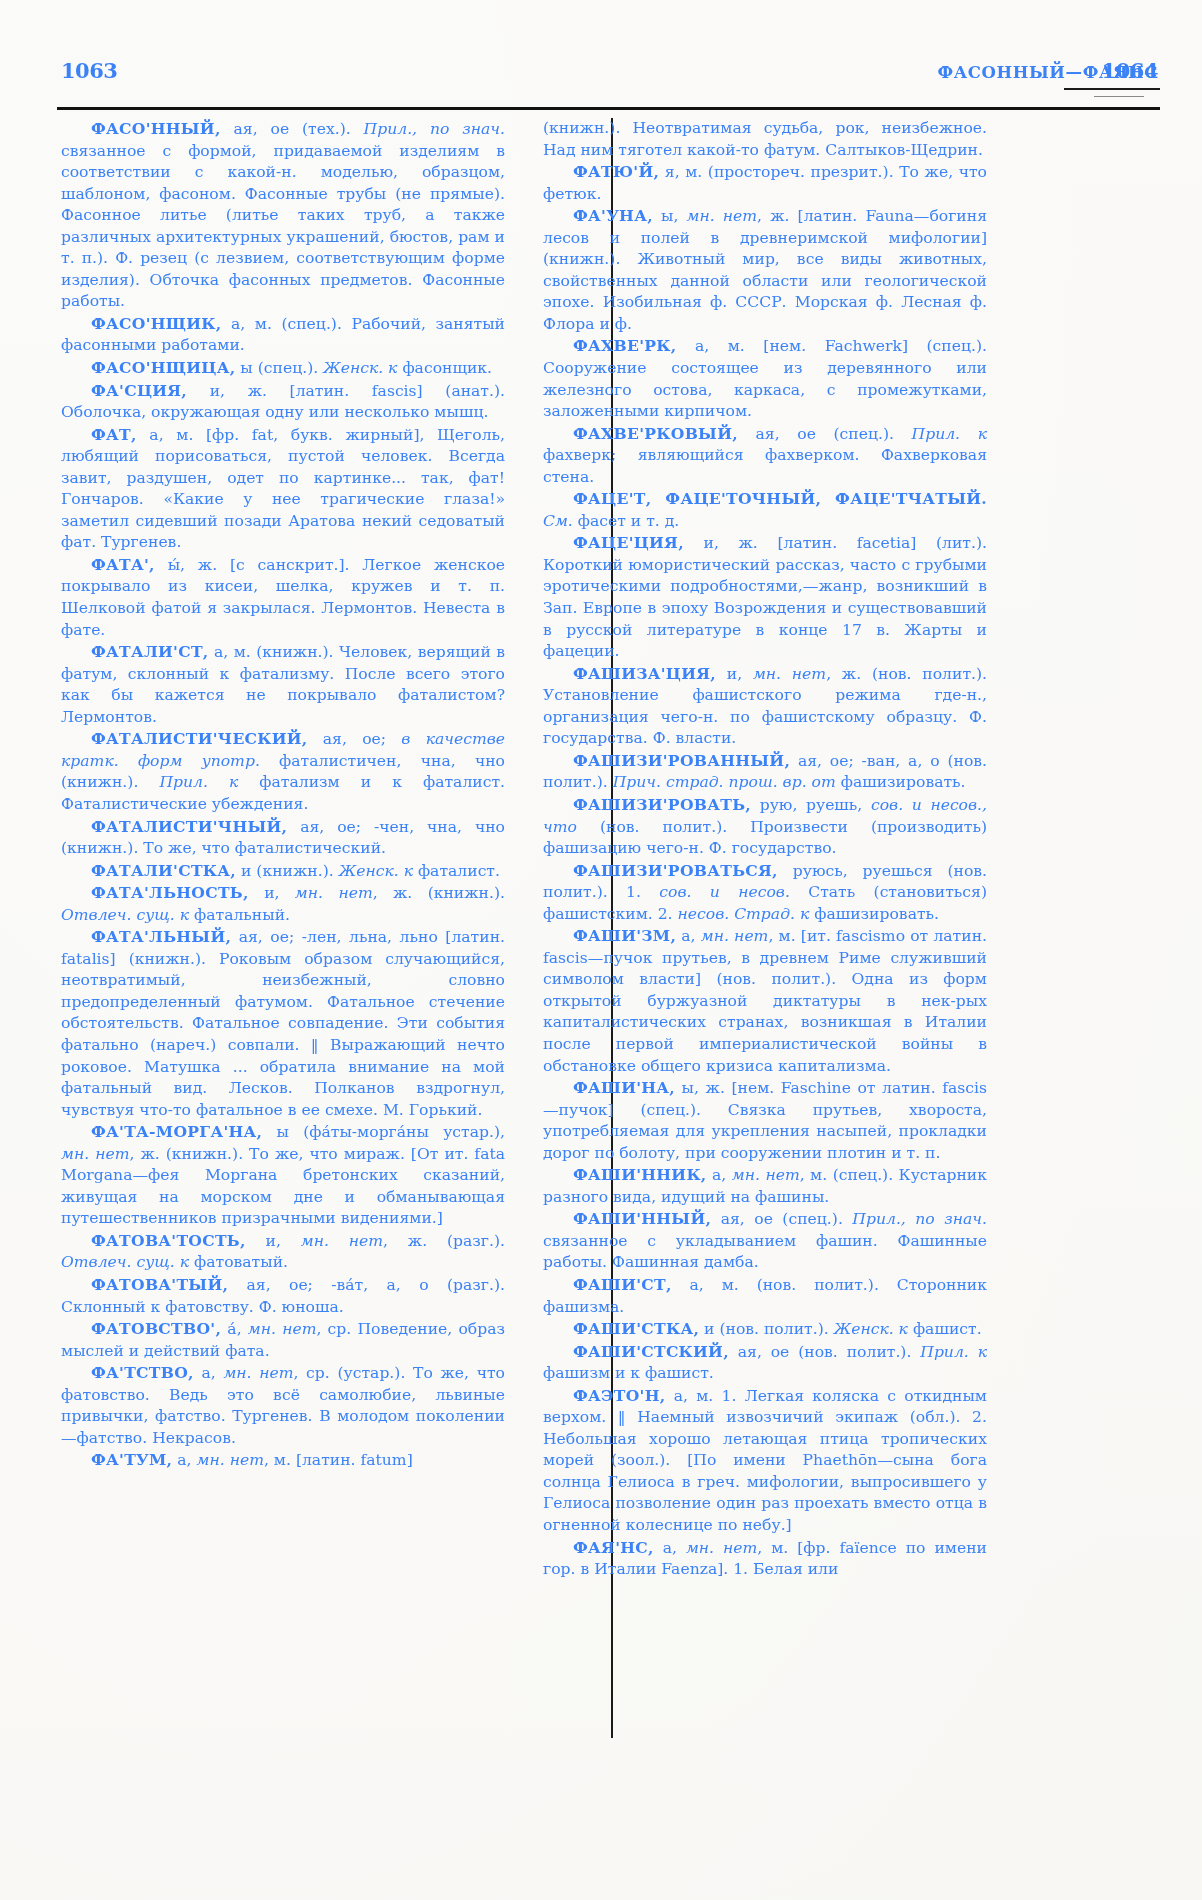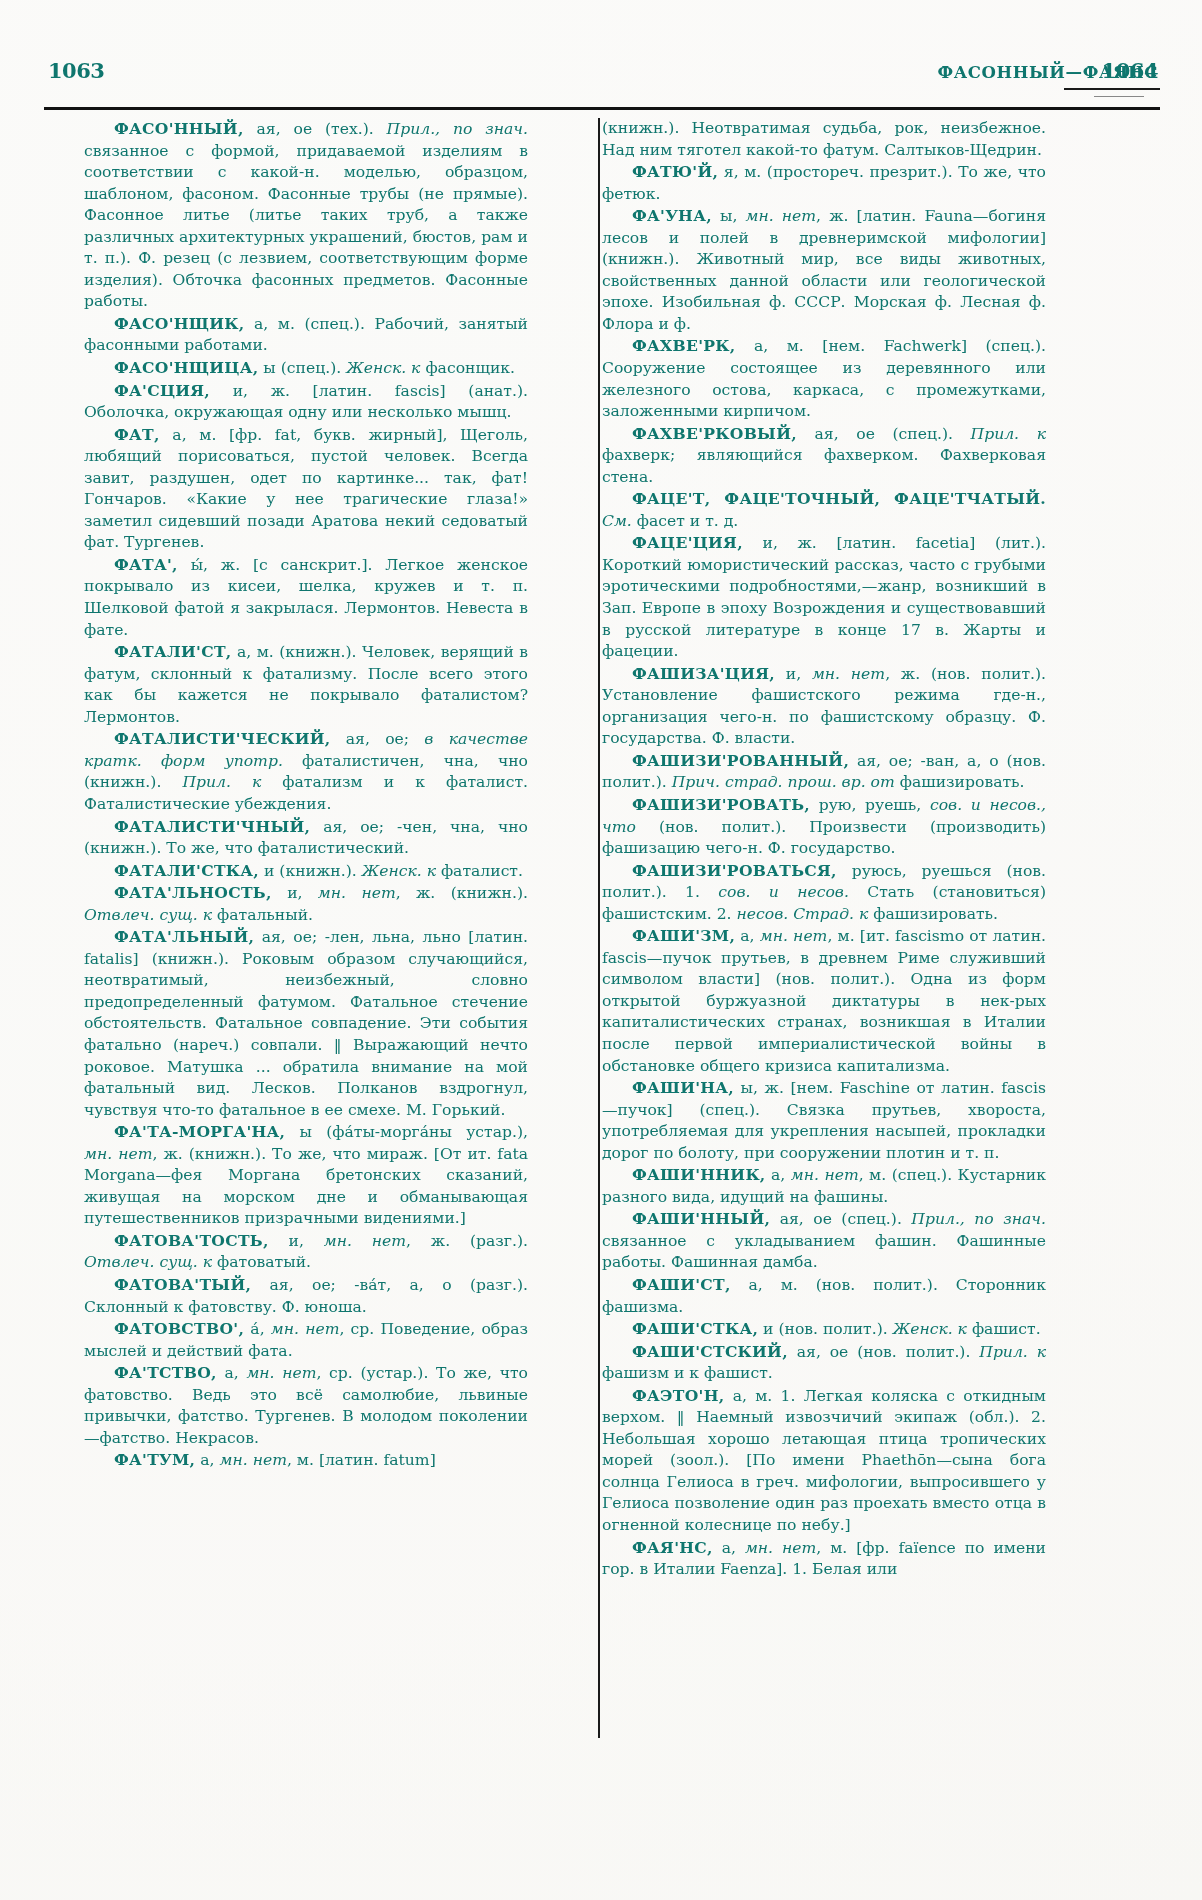--- a/index.html
+++ b/index.html
@@ -8,22 +8,23 @@
     padding: 0;
     background: #ffffff;
   }
   .page {
     position: relative;
     width: 1202px;
     height: 1900px;
     background: #fdfdfb;
     box-sizing: border-box;
     font-family: "DejaVu Serif", "Liberation Serif", serif;
-    color: #0f766e;
+    color: #3b82f6;
     overflow: hidden;
+    padding-left: 13px;
   }
   
   .page::before {
     content: "";
     position: absolute;
     inset: 0;
     background:
       radial-gradient(ellipse at 20% 10%, rgba(250,250,248,0.9), rgba(249,248,246,0.6) 60%, rgba(246,245,242,0.5)),
       linear-gradient(180deg, #fdfdfc 0%, #fbfbf9 45%, #f9f9f6 100%);
     pointer-events: none;
@@ -106,21 +107,20 @@
     display: flex;
     gap: 38px;
   }
   .col {
     width: 444px;
     font-size: 15.6px;
     line-height: 21.55px;
     text-align: justify;
     text-justify: inter-word;
     hyphens: manual;
-    margin-left: 36px;
   }
   .col p {
     margin: 0;
     text-indent: 30px;
   }
   .col p.cont {
     text-indent: 0;
   }
   
   .hw {

